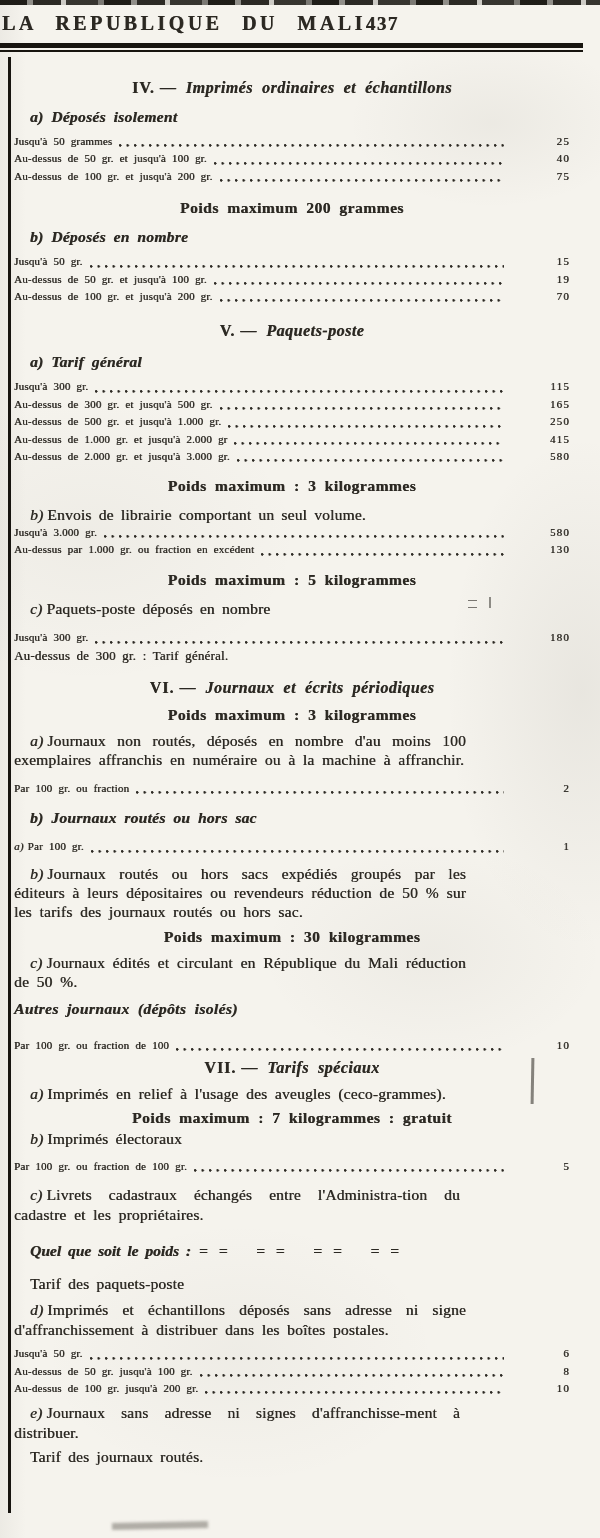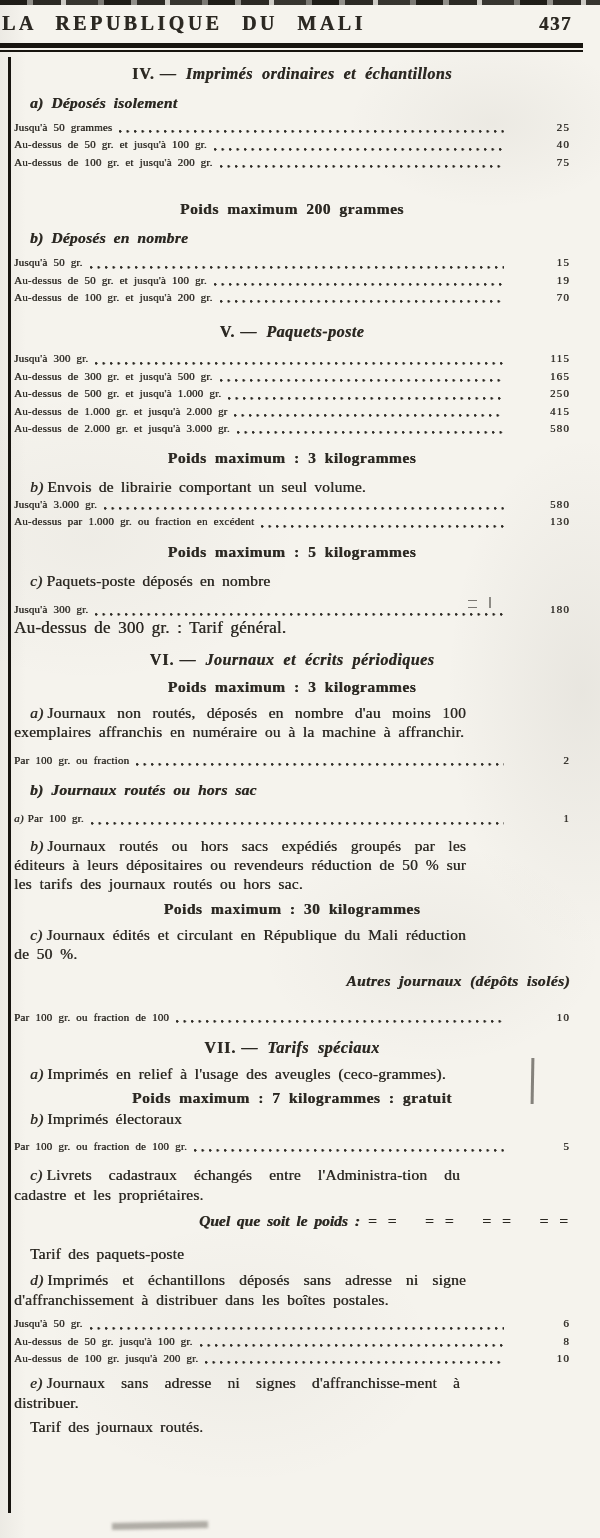--- a/index.html
+++ b/index.html
@@ -20,60 +20,60 @@
 
   .top-edge {
     position:absolute; top:0; left:0; width:600px; height:5px;
     background:
       repeating-linear-gradient(90deg,
         rgba(22,20,15,.96) 0 27px, rgba(22,20,15,.45) 27px 33px,
         rgba(22,20,15,.9) 33px 61px, rgba(22,20,15,.18) 61px 66px,
         rgba(22,20,15,.85) 66px 98px, rgba(22,20,15,.55) 98px 104px);
   }
   .header { position:absolute; top:12px; left:2px; width:584px;
-    display:flex; justify-content:space-between; align-items:baseline; }
+    display:flex; justify-content:flex-start; align-items:baseline; }
   .journal-title { font-size:20px; font-weight:bold; letter-spacing:3.5px; word-spacing:11px; white-space:nowrap; }
   .page-number { font-size:19px; font-weight:bold; letter-spacing:1.5px; margin-right:14px; }
   .double-rule { position:absolute; top:43px; left:0; width:583px; height:10px;
     background:linear-gradient(#17140f 0 5px, rgba(0,0,0,0) 5px 7px, #17140f 7px 9px, rgba(0,0,0,0) 9px); }
   .left-rule { position:absolute; top:57px; left:8px; width:3px; height:1456px; background:#17140f; }
 
-  .content { position:absolute; top:48px; left:14px; width:556px; }
+  .content { position:absolute; top:62px; left:14px; width:556px; }
 
   .sec-heading { display:flex; justify-content:center; align-items:baseline;
     font-weight:bold; font-size:16px; margin-top:16px; line-height:20px; }
   .sec-num { letter-spacing:1px; margin-right:9px; }
   .sec-title { font-style:italic; letter-spacing:0.5px; word-spacing:4.5px; }
 
   .note { text-align:center; font-weight:bold; font-size:15.5px; line-height:17px;
     letter-spacing:0.5px; word-spacing:4px; margin-top:12px; }
-  .center-italic { text-align:right; font-weight:bold; font-style:italic; font-size:15.5px;
+  .center-italic { text-align:left; font-weight:bold; font-style:italic; font-size:15.5px;
     line-height:17px; letter-spacing:0.4px; word-spacing:4px; margin-top:8px; }
 
   .sub-label { font-style:italic; font-weight:bold; font-size:15.5px; line-height:17px;
     padding-left:16px; letter-spacing:0.3px; word-spacing:3.5px; margin-top:10px; }
 
   .line-label { font-size:15.5px; line-height:17.4px; padding-left:16px;
     word-spacing:3px; letter-spacing:0.2px; margin-top:12px; }
   .imark { font-style:italic; margin-right:4px; }
 
   .rows { margin-top:8px; }
   .row { display:flex; align-items:flex-end; font-size:11px; line-height:17.4px; }
   .row-label { white-space:nowrap; letter-spacing:0.2px; word-spacing:3px; }
   .leader { flex:1 1 auto; height:3px; align-self:flex-end; margin:0 10px 3px 7px;
     background-image:radial-gradient(circle at 1.2px 1.4px, var(--ink,#2b2822) 1.05px, rgba(0,0,0,0) 1.5px);
     background-size:7.5px 3px; background-repeat:repeat-x; }
   .row-value { flex:0 0 56px; text-align:right; letter-spacing:1.2px; }
 
   .para { text-align:justify; width:452px; text-indent:16px; font-size:15.5px;
     line-height:19.4px; word-spacing:3.5px; letter-spacing:0.2px; margin:8px 0 0 0; }
-  .plain-line { font-size:17px; line-height:17.4px; word-spacing:3px; letter-spacing:0.2px; }
+  .plain-line { font-size:13px; line-height:17.4px; word-spacing:3px; letter-spacing:0.2px; }
 
   .quel-line { font-style:italic; font-weight:bold; font-size:15.5px; line-height:17px;
-    padding-left:16px; word-spacing:3px; margin-top:8px;text-align:right; }
+    padding-left:16px; word-spacing:3px; margin-top:18px; }
   .quel-marks { white-space:pre; letter-spacing:2px; font-style:normal; margin-left:8px; }
 
   .artifact { position:absolute; }
   .smudge-bottom { left:112px; top:1522px; width:96px; height:7px;
     background:rgba(62,58,50,.38); filter:blur(1.4px); transform:rotate(-1.2deg); }
   .stroke-right { left:531px; top:1058px; width:2.5px; height:46px;
     background:rgba(40,37,31,.55); transform:rotate(1deg); }
   .eq-mark { left:468px; top:600px; width:9px; height:6px;
     border-top:1.6px solid rgba(40,37,31,.6); border-bottom:1.6px solid rgba(40,37,31,.6); }
   .bar-mark { left:489px; top:597px; width:2px; height:11px; background:rgba(40,37,31,.5); }
@@ -109,21 +109,21 @@
         <span class="row-label">Au-dessus de 50 gr. et jusqu'à 100 gr.</span>
         <span class="leader"></span>
         <span class="row-value">40</span>
       </div>
       <div class="row">
         <span class="row-label">Au-dessus de 100 gr. et jusqu'à 200 gr.</span>
         <span class="leader"></span>
         <span class="row-value">75</span>
       </div>
     </div>
-    <div class="note" style="margin-top:29px">Poids maximum 200 grammes</div>
+    <div class="note" style="margin-top:14px">Poids maximum 200 grammes</div>
     <div class="sub-label" style="margin-top:12px">b) Déposés en nombre</div>
     <div class="rows">
       <div class="row">
         <span class="row-label">Jusqu'à 50 gr.</span>
         <span class="leader"></span>
         <span class="row-value">15</span>
       </div>
       <div class="row">
         <span class="row-label">Au-dessus de 50 gr. et jusqu'à 100 gr.</span>
         <span class="leader"></span>
@@ -133,20 +133,21 @@
         <span class="row-label">Au-dessus de 100 gr. et jusqu'à 200 gr.</span>
         <span class="leader"></span>
         <span class="row-value">70</span>
       </div>
     </div>
 
     <div class="sec-heading">
       <span class="sec-num">V. —</span>
       <span class="sec-title">Paquets-poste</span>
     </div>
+    <div class="sub-label" style="margin-top:12px">a) Tarif général</div>
     <div class="rows">
       <div class="row">
         <span class="row-label">Jusqu'à 300 gr.</span>
         <span class="leader"></span>
         <span class="row-value">115</span>
       </div>
       <div class="row">
         <span class="row-label">Au-dessus de 300 gr. et jusqu'à 500 gr.</span>
         <span class="leader"></span>
         <span class="row-value">165</span>
@@ -222,21 +223,21 @@
     <p class="para">
       <span class="imark">c)</span><span>Journaux édités et circulant en République du Mali réduction de 50 %.</span>
     </p>
     <div class="center-italic">Autres journaux (dépôts isolés)</div>
     <div class="row" style="margin-top:20px">
       <span class="row-label">Par 100 gr. ou fraction de 100</span>
       <span class="leader"></span>
       <span class="row-value">10</span>
     </div>
 
-    <div class="sec-heading" style="margin-top:12px">
+    <div class="sec-heading" style="margin-top:4px">
       <span class="sec-num">VII. —</span>
       <span class="sec-title">Tarifs spéciaux</span>
     </div>
     <p class="para" style="margin-top:6px; width:440px">
       <span class="imark">a)</span><span>Imprimés en relief à l'usage des aveugles (ceco-grammes).</span>
     </p>
     <div class="note" style="margin-top:6px">Poids maximum : 7 kilogrammes : gratuit</div>
     <div class="line-label" style="margin-top:4px">
       <span class="imark">b)</span><span>Imprimés électoraux</span>
     </div>

